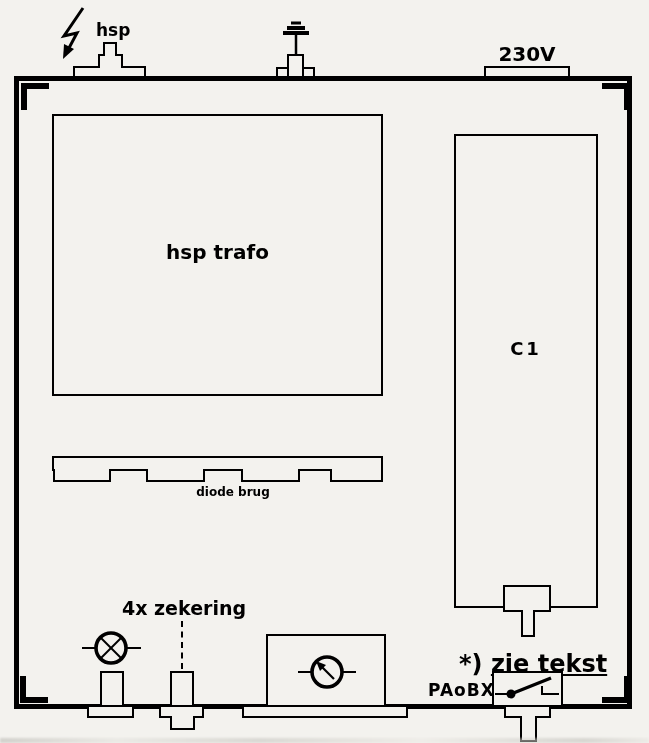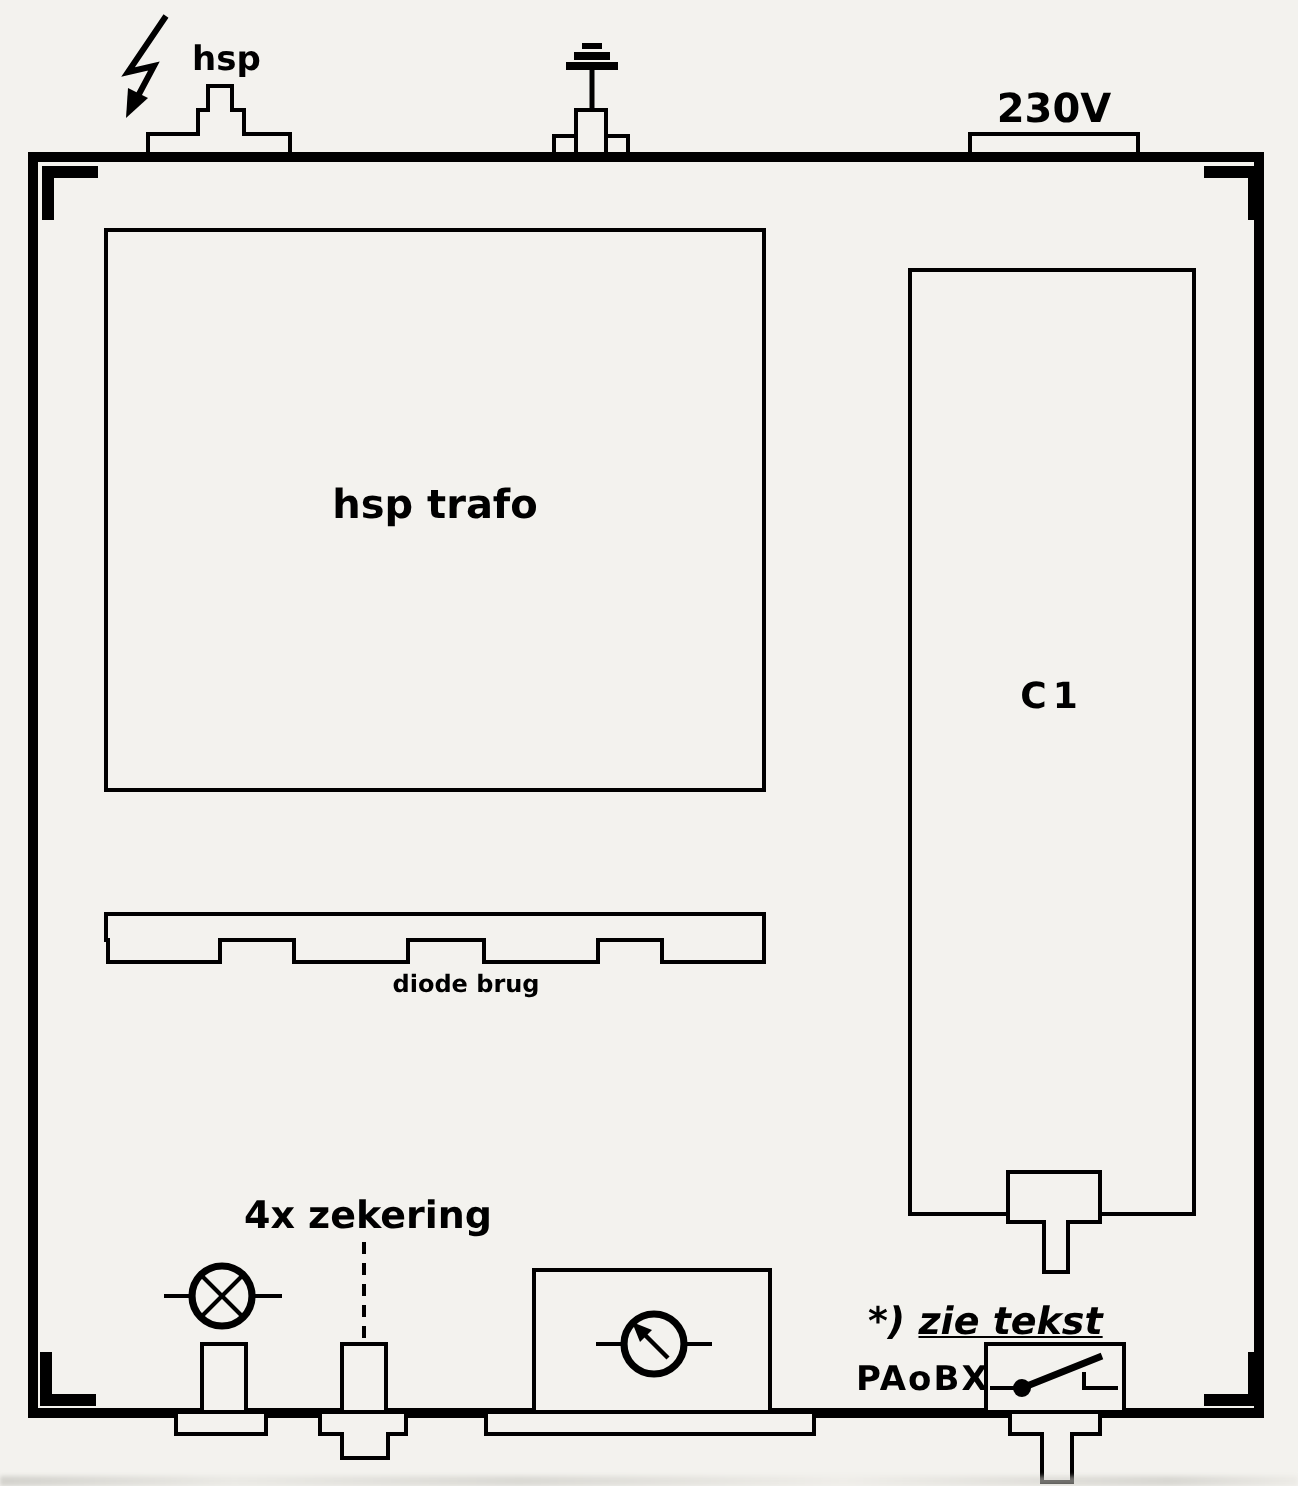--- a/index.html
+++ b/index.html
@@ -137,21 +137,21 @@
       <line x1="60" y1="21" x2="74" y2="21" stroke="#000" stroke-width="2"></line>
       <circle cx="45" cy="21" r="15" fill="none" stroke="#000" stroke-width="3.6"></circle>
       <line x1="52" y1="28" x2="40" y2="16" stroke="#000" stroke-width="2.2"></line>
       <polygon points="34,10 44,14 38,20" fill="#000"></polygon>
     </svg>
   </div>
 
   <span class="lbl" style="left:428px;top:682px;font-size:17px;letter-spacing:1px;">PAoBX</span>
 
   <div class="abs">
-    <span class="lbl" style="left:434px;top:652px;font-size:19px;font-style:italic;"><span>*)</span>&nbsp;<span style="text-decoration:underline;">zie tekst</span></span>
+    <span class="lbl" style="left:459px;top:652px;font-size:24px;"><span>*)</span>&nbsp;<span style="text-decoration:underline;">zie tekst</span></span>
     <div class="box noBottom" style="left:492px;top:671px;width:71px;height:34px;">
       <svg class="abs" style="left:0;top:0;" width="67" height="30" viewBox="0 0 67 30">
         <line x1="1" y1="21" x2="16" y2="21" stroke="#000" stroke-width="2"></line>
         <circle cx="17" cy="21" r="4.5" fill="#000"></circle>
         <line x1="17" y1="21" x2="57" y2="5" stroke="#000" stroke-width="3.4"></line>
         <polyline points="48,13 48,21 65,21" fill="none" stroke="#000" stroke-width="2"></polyline>
       </svg>
     </div>
     <div class="box noTop" style="left:504px;top:707px;width:47px;height:11px;"></div>
     <div class="box noTop" style="left:520px;top:716px;width:17px;height:26px;"></div>

